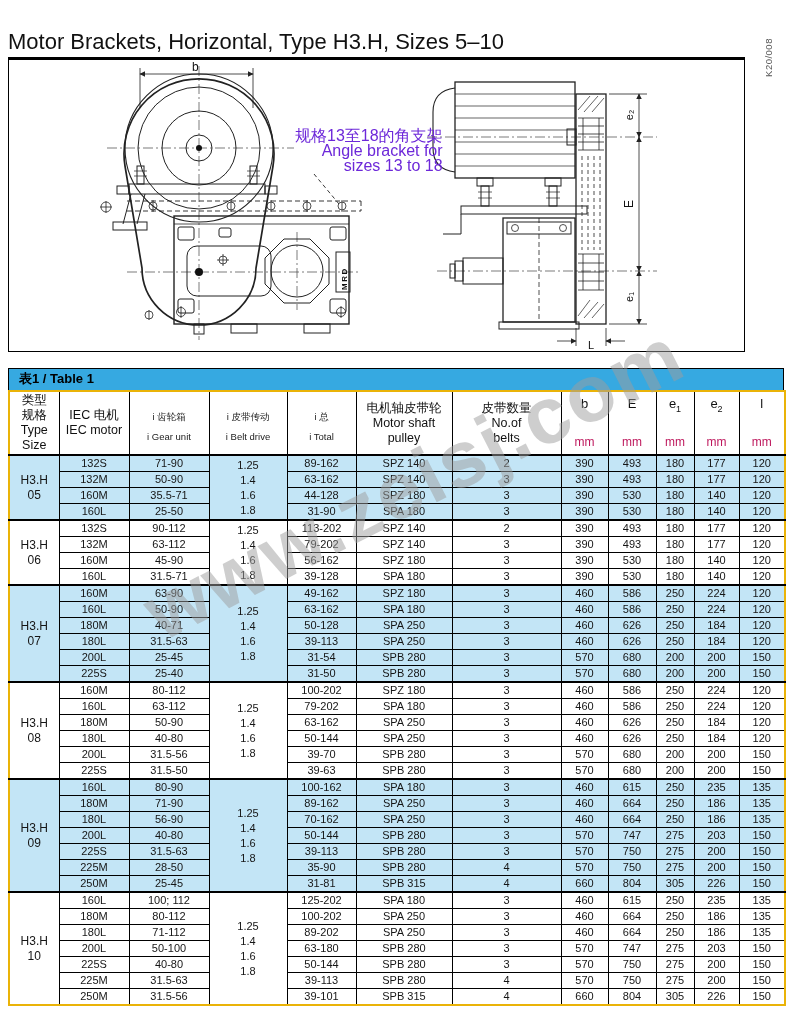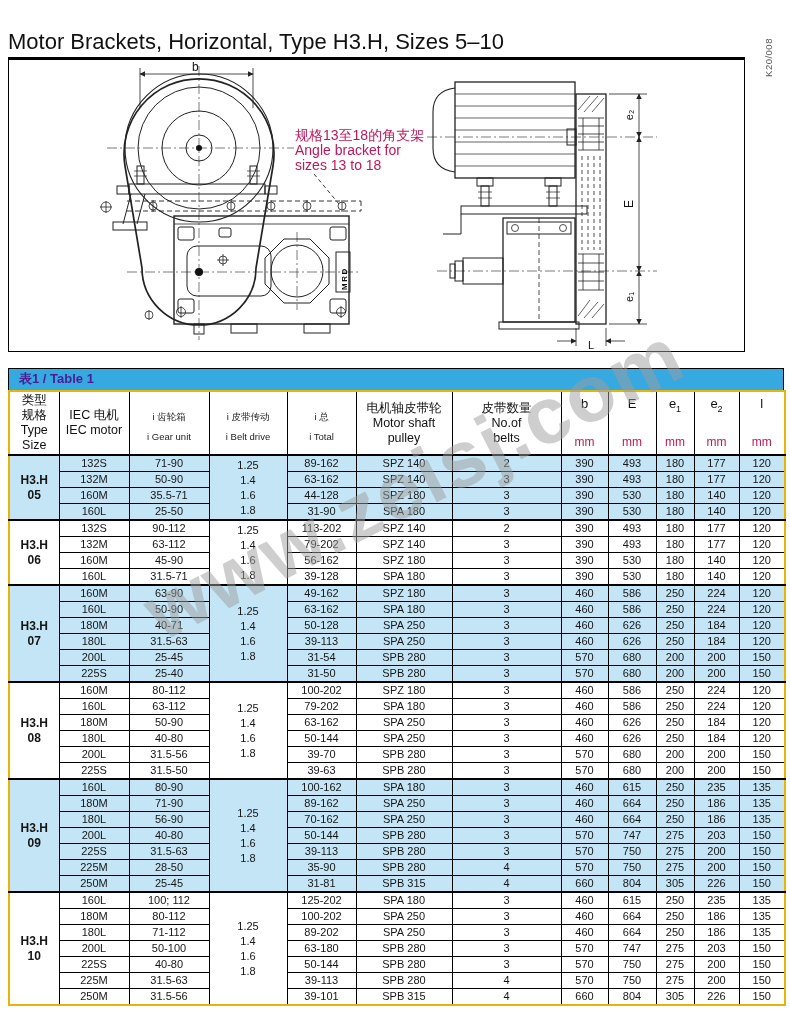--- a/index.html
+++ b/index.html
@@ -6,44 +6,44 @@
   html,body{background:#fff;}
   body{width:790px;height:1018px;font-family:"Liberation Sans","DejaVu Sans",sans-serif;position:relative;}
   #canvas{position:absolute;left:0;top:0;width:790px;height:1018px;background:#fff;overflow:hidden;}
 
   .title-zh{position:absolute;left:8px;top:7px;font-size:20px;font-weight:700;color:#111;letter-spacing:.5px;white-space:nowrap;}
   .title-en{position:absolute;left:8px;top:29px;font-size:22px;font-weight:400;color:#111;white-space:nowrap;}
   .page-code{position:absolute;left:734px;top:52px;width:68px;text-align:center;transform:rotate(-90deg);font-size:9.5px;color:#555;letter-spacing:.5px;}
 
   .drawing-box{position:absolute;left:8px;top:57px;width:737px;height:295px;border:1.6px solid #000;border-top-width:3px;background:#fff;}
   .drawing-box svg{position:absolute;left:0;top:0;}
-  .annotation{position:absolute;left:295px;top:128px;font-size:14px;line-height:15px;color:#be185d;z-index:3;}
+  .annotation{position:absolute;left:295px;top:128px;font-size:16px;line-height:15px;color:#6d28d9;z-index:3;text-align:right;}
 
   .watermark{position:absolute;left:150px;top:578px;font-size:80px;line-height:80px;font-weight:700;
     color:rgba(158,158,158,.5);transform:rotate(-27deg);transform-origin:left center;
     white-space:nowrap;letter-spacing:2px;z-index:9;pointer-events:none;}
 
   .table1-bar{position:absolute;left:8px;top:368px;width:776px;height:30px;background:#36a9e1;
-    border:1.5px solid #000;border-bottom:none;font-size:13px;font-weight:700;color:#4c1d95;
+    border:1.5px solid #000;border-bottom:none;font-size:13px;font-weight:700;color:#000000;
     line-height:19px;padding-left:10px;}
 
   #spec-table{position:absolute;left:8px;top:390px;width:776px;border-collapse:collapse;table-layout:fixed;
     font-size:11px;color:#151515;border:2px solid #eab308;}
   #spec-table th,#spec-table td{border:1px solid #000;text-align:center;padding:0;overflow:hidden;}
   #spec-table thead th{height:64px;background:#fff;font-weight:400;vertical-align:middle;border-bottom:2.5px solid #000;}
   .h-main{font-size:12.5px;line-height:15px;color:#111;}
   .h-small{font-size:9.5px;line-height:12px;color:#222;margin-top:8px;}
   .h-dim{display:flex;flex-direction:column;justify-content:space-between;align-items:center;height:60px;padding:3px 0 4px 0;}
   .h-sym{font-size:13px;color:#111;}
   .h-sym sub{font-size:9px;}
   .h-unit{font-size:12px;color:#be185d;}
   #spec-table tbody td{height:16px;line-height:15px;background:#fff;}
   #spec-table tbody tr.shaded td{background:#c3e5f6;}
   #spec-table tbody tr.group-start td{border-top:2.5px solid #000;}
-  .type-cell{font-weight:700;font-size:12px;white-space:pre-line;line-height:15px;vertical-align:middle;margin-top:11px;}
+  .type-cell{font-weight:400;font-size:12px;white-space:pre-line;line-height:15px;vertical-align:middle;margin-top:11px;}
   .belt-cell{white-space:pre-line;line-height:16px;vertical-align:middle;margin-top:17px;}
 </style>
 </head>
 <body>
 
 <div id="canvas">
 
   <div class="title-en">Motor Brackets, Horizontal, Type H3.H, Sizes 5–10</div>
   <div class="page-code">K20/008</div>
 

